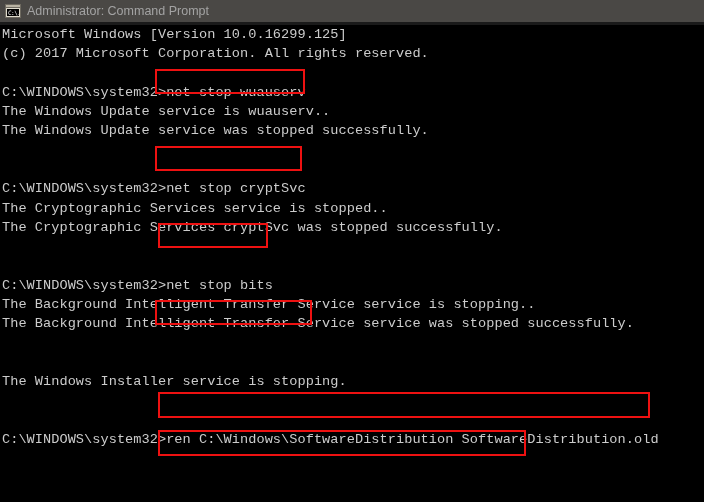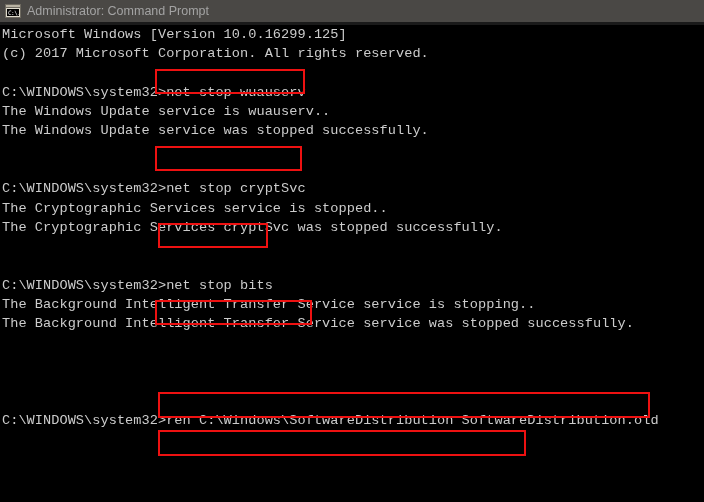--- a/index.html
+++ b/index.html
@@ -156,20 +156,21 @@
         <div class="line">C:\WINDOWS\system32&gt;net stop cryptSvc</div>
         <div class="line">The Cryptographic Services service is stopped..</div>
         <div class="line">The Cryptographic Services cryptSvc was stopped successfully.</div>
         <div class="line blank"></div>
         <div class="line blank"></div>
         <div class="line">C:\WINDOWS\system32&gt;net stop bits</div>
         <div class="line">The Background Intelligent Transfer Service service is stopping..</div>
         <div class="line">The Background Intelligent Transfer Service service was stopped successfully.</div>
         <div class="line blank"></div>
         <div class="line blank"></div>
+        <div class="line">The Windows Installer service is stopping.</div>
         <div class="line blank"></div>
         <div class="line blank"></div>
         <div class="line">C:\WINDOWS\system32&gt;ren C:\Windows\SoftwareDistribution SoftwareDistribution.old</div>
         <div class="line blank"></div>
       </div>
     <div id="annotation-layer">
         <div class="redbox" style="left: 155px; top: 44px; width: 150px; height: 25px; border-color: rgb(238, 17, 17);"></div>
         <div class="redbox" style="left: 155px; top: 121px; width: 147px; height: 25px; border-color: rgb(238, 17, 17);"></div>
         <div class="redbox" style="left: 158px; top: 198px; width: 110px; height: 25px; border-color: rgb(238, 17, 17);"></div>
         <div class="redbox" style="left: 155px; top: 275px; width: 157px; height: 25px; border-color: rgb(238, 17, 17);"></div>

